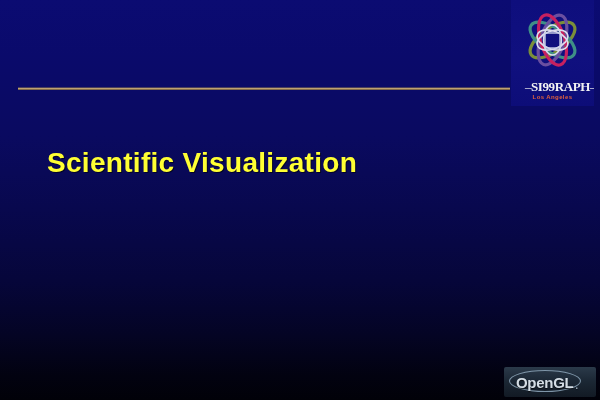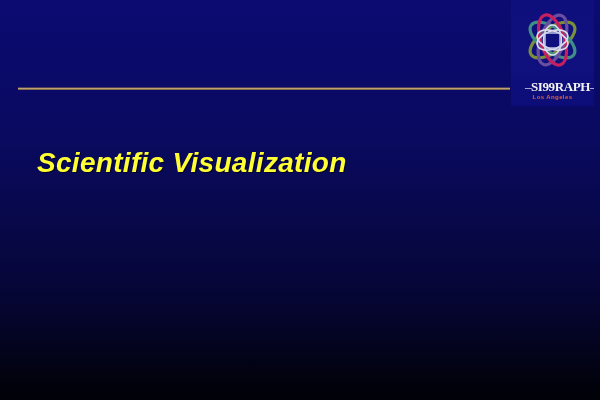--- a/index.html
+++ b/index.html
@@ -39,29 +39,28 @@
         #4a3f5c 33%,
         #b79a6a 34%,
         #c6a878 66%,
         #8d7450 67%,
         #7a6446 100%);
   }
 
   
   .title {
     position: absolute;
-    left: 37px;
+    left: 47px;
     top: 147px;
     font-size: 28px;
     font-weight: bold;
     color: #ffff33;
     letter-spacing: 0.3px;
     white-space: nowrap;
     text-shadow: 1px 1px 0 rgba(0,0,0,0.55);
-    font-style: italic;
   }
 
   
   .siggraph-logo {
     position: absolute;
     left: 511px;
     top: 0px;
     width: 83px;
     height: 106px;
     background: linear-gradient(to bottom, #0e0e7d 0%, #10107f 55%, #0d0d78 100%);
@@ -176,14 +175,21 @@
       </g>
     </svg>
 
     <div class="siggraph-wordmark">
       <span class="dash">–</span><span>SI99RAPH</span><span class="dash">–</span>
     </div>
 
     <div class="siggraph-city">Los Angeles</div>
   </div>
 
+  <div class="opengl-logo">
+    <div class="opengl-oval"></div>
+    <div class="opengl-text">
+      <span>OpenGL</span>
+      <span class="opengl-tm">.</span>
+    </div>
+  </div>
 
 </div>
 
 </body></html>

